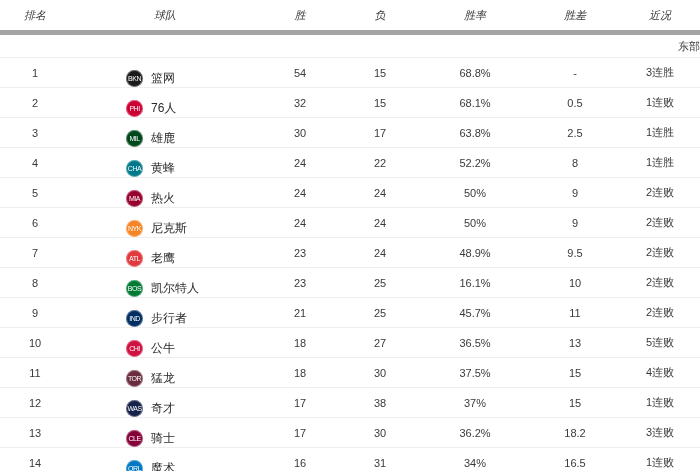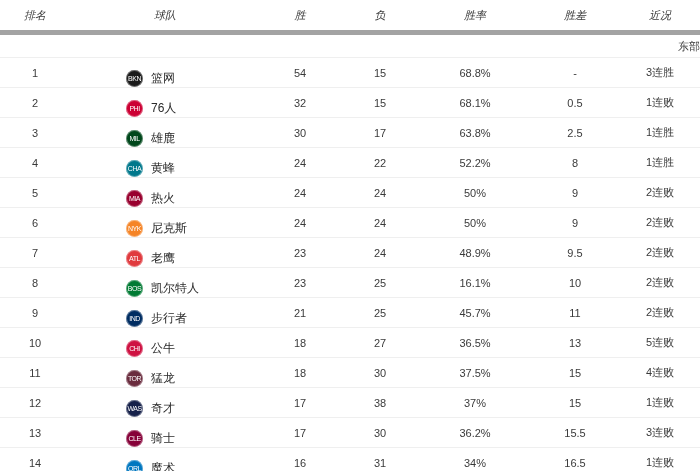--- a/index.html
+++ b/index.html
@@ -327,21 +327,21 @@
           <div class="team-cell">
             <span class="logo" style="background: rgb(134, 0, 56);">
               <span class="glyph">CLE</span>
             </span>
             <span class="team-name">骑士</span>
           </div>
         </td>
         <td class="num-cell">17</td>
         <td class="num-cell">30</td>
         <td class="num-cell">36.2%</td>
-        <td class="num-cell">15.5</td>
+        <td class="num-cell">18.2</td>
         <td class="num-cell streak-loss">3连败</td>
       </tr>
       <tr class="team-row">
         <td class="rank-cell">14</td>
         <td>
           <div class="team-cell">
             <span class="logo" style="background: rgb(0, 119, 192);">
               <span class="glyph">ORL</span>
             </span>
             <span class="team-name">魔术</span>

